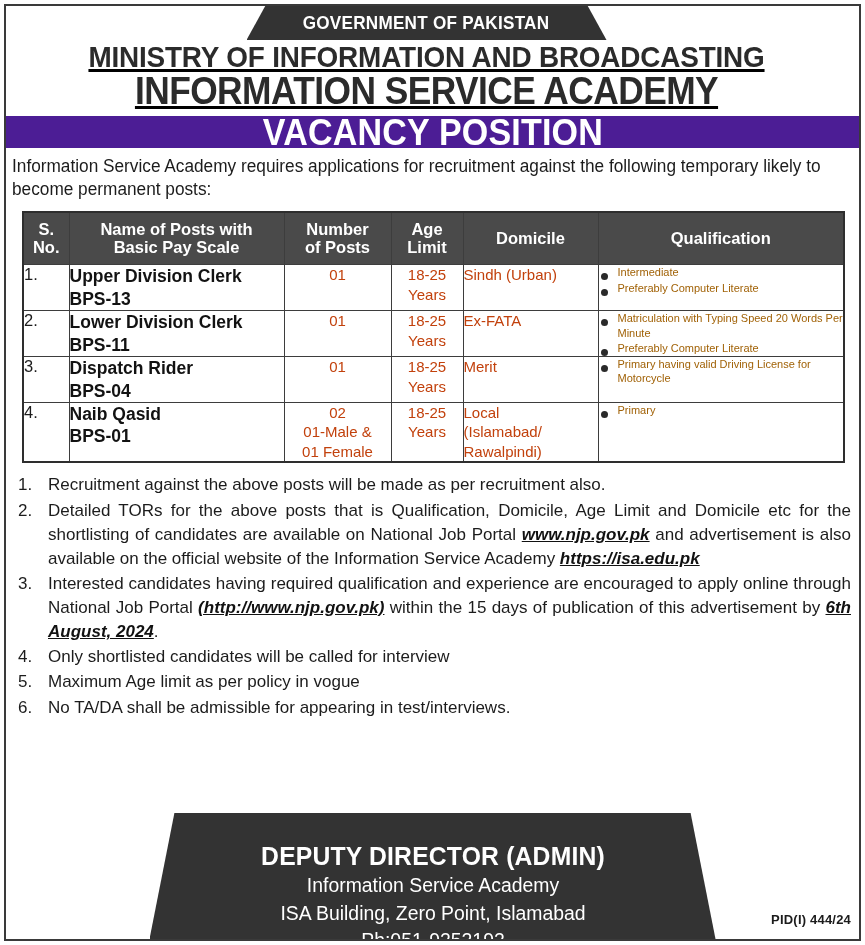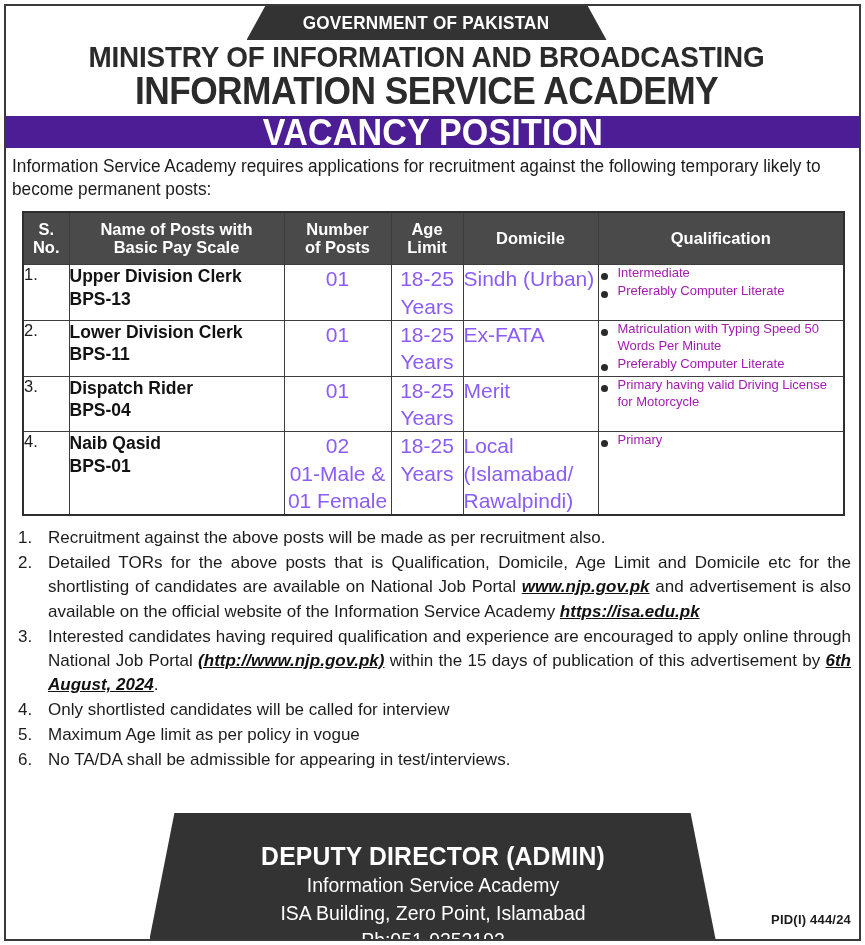--- a/index.html
+++ b/index.html
@@ -33,20 +33,21 @@
     pointer-events: none;
   }
 
   
   .header-block {
     position: relative;
     margin: 6px 18px 0 6px;
     background: #ffffff;
     border-bottom: 0;
     padding-top: 0;
+    text-decoration: underline;
   }
 
   .gov-banner-wrap {
     position: relative;
     height: 34px;
     width: 100%;
   }
   .gov-banner {
     position: absolute;
     left: 50%;
@@ -163,32 +164,32 @@
     padding: 6px 0 8px 9px;
   }
   td.c-name {
     padding: 6px 0 9px 10px;
     font-weight: bold;
     font-size: 17.5px;
     line-height: 1.28;
     color: #121212;
   }
   td.c-num, td.c-age, td.c-dom {
-    font-size: 21px;
+    font-size: 15px;
     line-height: 1.3;
-    color: #8b5cf6;
+    color: #c2410c;
     padding: 7px 4px 9px 4px;
   }
   td.c-num { text-align: center; }
   td.c-age { text-align: center; }
   td.c-dom { text-align: left; padding-left: 10px; margin-left: 24px; }
   td.c-qual {
     padding: 6px 4px 9px 12px;
-    font-size: 13px;
-    color: #a21caf;
+    font-size: 11px;
+    color: #a16207;
     margin-top: 40px;
   }
   td.c-qual ul {
     margin: 0;
     padding: 0;
     list-style: none;
   }
   td.c-qual li {
     position: relative;
     padding-left: 19px;
@@ -382,21 +383,21 @@
             </td>
             <td class="c-age">
               <span class="cell-line">18-25</span>
               <span class="cell-line">Years</span>
             </td>
             <td class="c-dom">
               <span class="cell-line">Ex-FATA</span>
             </td>
             <td class="c-qual">
               <ul>
-                <li>Matriculation with Typing Speed 50 Words Per Minute</li>
+                <li>Matriculation with Typing Speed 20 Words Per Minute</li>
                 <li>Preferably Computer Literate</li>
               </ul>
             </td>
           </tr>
           <tr>
             <td class="c-sno">3.</td>
             <td class="c-name">
               <span class="cell-line">Dispatch Rider</span>
               <span class="cell-line">BPS-04</span>
             </td>

